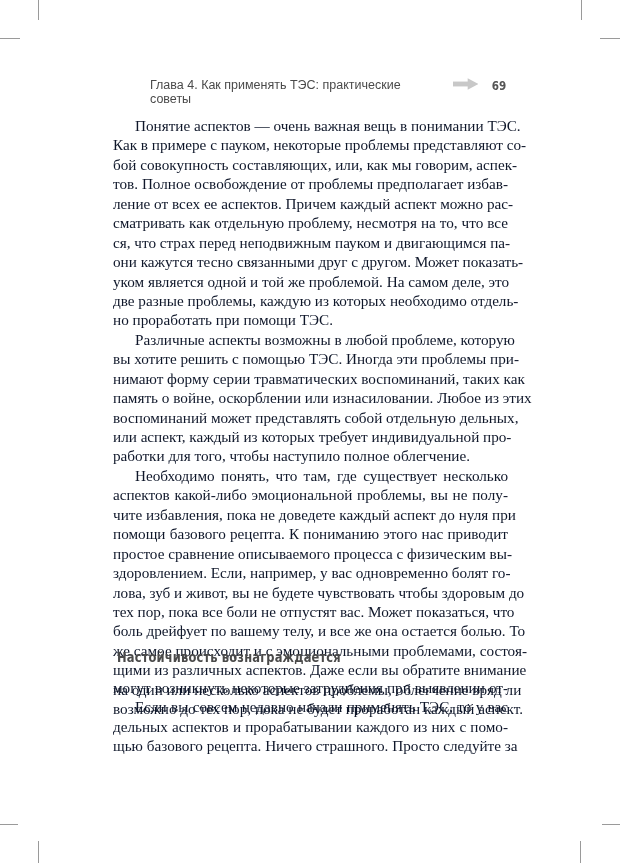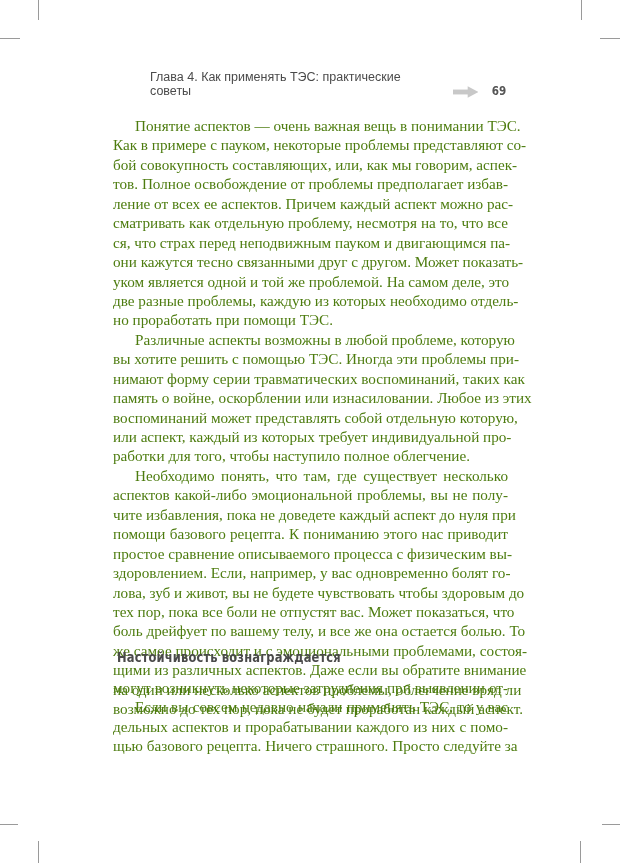--- a/index.html
+++ b/index.html
@@ -1,27 +1,27 @@
 <!DOCTYPE html>
 <html><head>
 <meta charset="utf-8">
 <style>
   html, body { margin: 0; padding: 0; background: #ffffff; }
   body { width: 620px; height: 863px; position: relative; overflow: hidden; }
   .crop { position: absolute; background: #9a9a9a; }
   .running-head {
     position: absolute; top: 78px; left: 150px; width: 358px; height: 20px;
-    display: flex; justify-content: flex-end; align-items: flex-end;
+    display: flex; justify-content: flex-end; align-items: flex-start;
     font-family: "Liberation Sans", sans-serif; font-size: 12.5px; color: #4a4a4a;
   }
   .running-head .arrow { margin: 0 12px 0 14px; width: 26px; height: 12px; }
   .running-head .pnum { font-family: "DejaVu Sans", sans-serif; font-weight: bold; font-size: 13px; color: #555; transform: scaleX(0.8); display:inline-block; }
   .body-text {
     position: absolute; left: 113px; width: 395px;
-    font-family: "Liberation Serif", serif; font-size: 15.2px; color: #4d7c0f;
+    font-family: "Liberation Serif", serif; font-size: 15.2px; color: #0f172a;
     line-height: 19.45px;
   }
   .line { display: block; white-space: nowrap; text-align: justify; text-align-last: justify; height: 19.45px; }
   .line.last { text-align-last: left; }
   .line.indent { padding-left: 22px; }
   .heading {
     position: absolute; left: 117px; top: 649px;
     font-family: "DejaVu Sans", sans-serif; font-weight: bold; font-size: 14px; color: #4a4a4a;
     transform: scaleX(0.82); transform-origin: left center; letter-spacing: 0.2px;
   }
@@ -56,21 +56,21 @@
     <span class="line">сматривать как отдельную проблему, несмотря на то, что все</span>
     <span class="line">ся, что страх перед неподвижным пауком и двигающимся па-</span>
     <span class="line">они кажутся тесно связанными друг с другом. Может показать-</span>
     <span class="line">уком является одной и той же проблемой. На самом деле, это</span>
     <span class="line">две разные проблемы, каждую из которых необходимо отдель-</span>
     <span class="line last">но проработать при помощи ТЭС.</span>
     <span class="line indent">Различные аспекты возможны в любой проблеме, которую</span>
     <span class="line">вы хотите решить с помощью ТЭС. Иногда эти проблемы при-</span>
     <span class="line">нимают форму серии травматических воспоминаний, таких как</span>
     <span class="line">память о войне, оскорблении или изнасиловании. Любое из этих</span>
-    <span class="line">воспоминаний может представлять собой отдельную которую,</span>
+    <span class="line">воспоминаний может представлять собой отдельную дельных,</span>
     <span class="line">или аспект, каждый из которых требует индивидуальной про-</span>
     <span class="line last">работки для того, чтобы наступило полное облегчение.</span>
     <span class="line indent">Необходимо понять, что там, где существует несколько</span>
     <span class="line">аспектов какой-либо эмоциональной проблемы, вы не полу-</span>
     <span class="line">чите избавления, пока не доведете каждый аспект до нуля при</span>
     <span class="line">помощи базового рецепта. К пониманию этого нас приводит</span>
     <span class="line">простое сравнение описываемого процесса с физическим вы-</span>
     <span class="line">здоровлением. Если, например, у вас одновременно болят го-</span>
     <span class="line">лова, зуб и живот, вы не будете чувствовать чтобы здоровым до</span>
     <span class="line">тех пор, пока все боли не отпустят вас. Может показаться, что</span>

